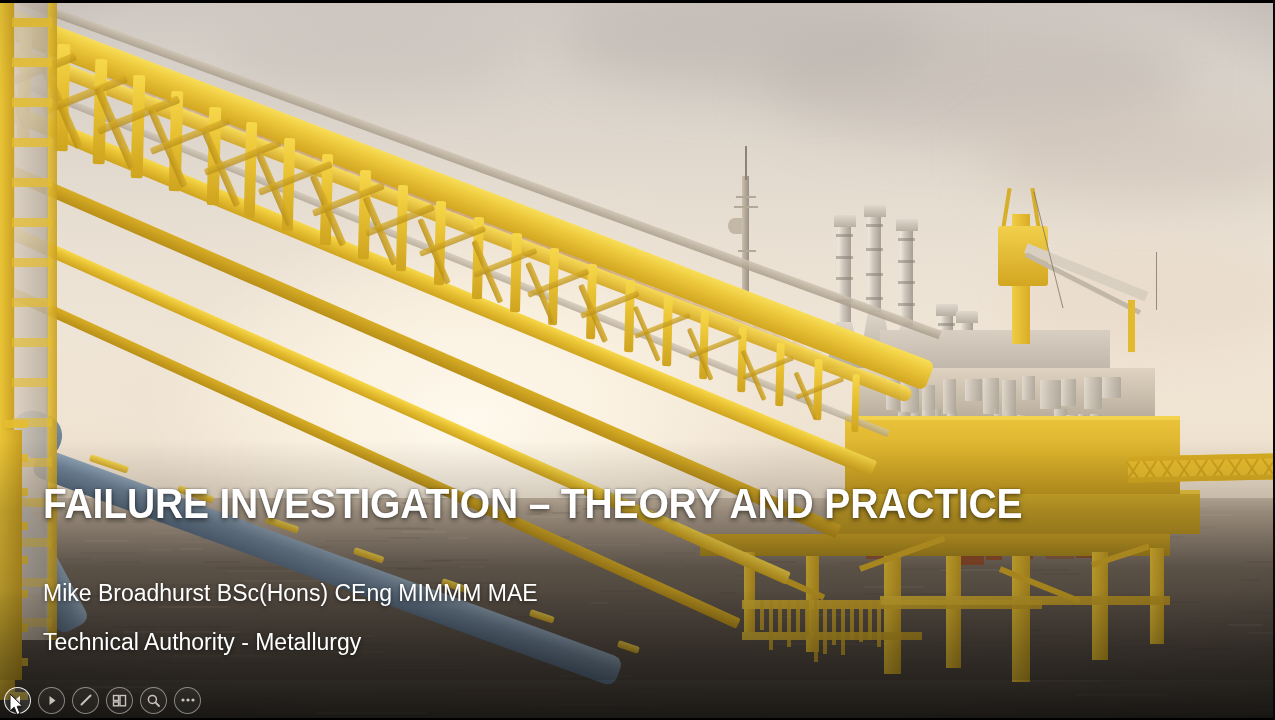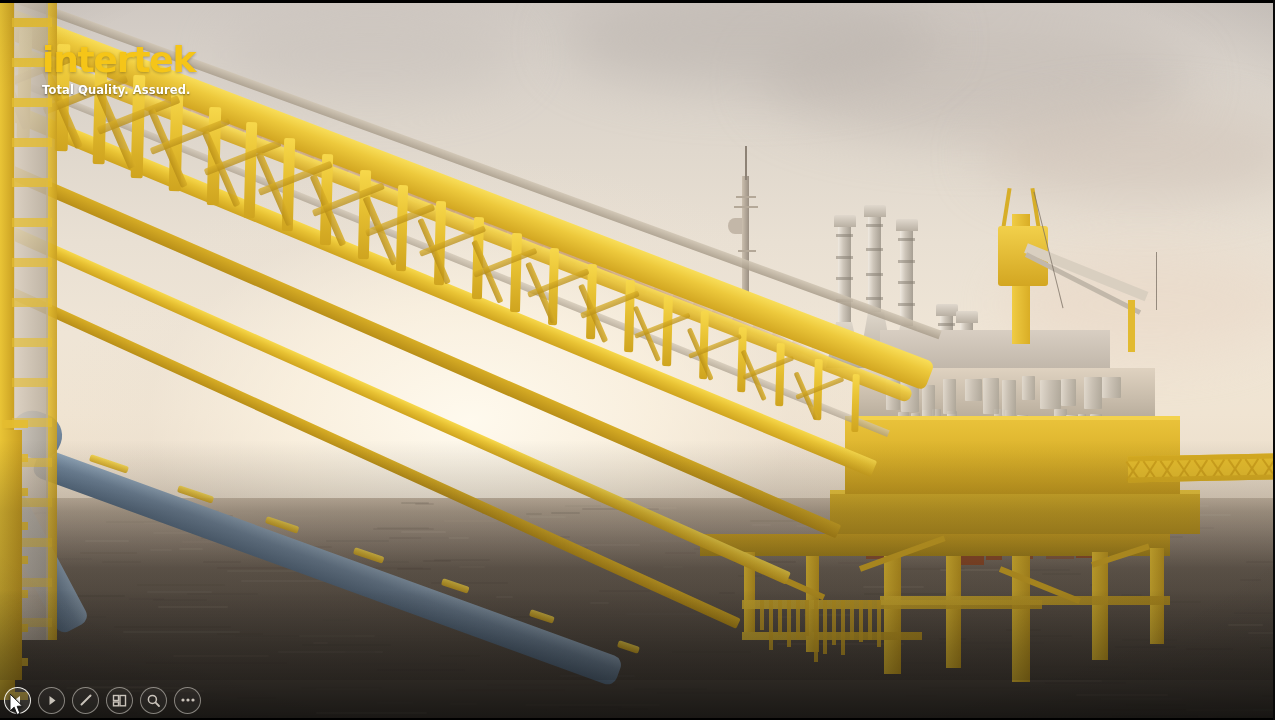--- a/index.html
+++ b/index.html
@@ -830,25 +830,26 @@
           <div class="lt-rung" style="left:2px;top:692px;width:26px;height:8px;opacity:.9;"></div>
           <div class="lt-col" style="left:0px;top:430px;width:22px;height:250px;"></div>
         </div>
     </div>
 
     <div class="text-scrim"></div>
     <div class="vignette"></div>
     <div class="bottom-shade"></div>
   </div>
 
-  <div class="logo">
-    <div class="logo-word">intertek</div>
-    <div class="logo-tag">Total Quality. Assured.</div>
+
+  <div class="titles">
+    <div class="slide-title">FAILURE INVESTIGATION – THEORY AND PRACTICE</div>
+    <div class="sub-line sub1">Mike Broadhurst BSc(Hons) CEng MIMMM MAE</div>
+    <div class="sub-line sub2">Technical Authority - Metallurgy</div>
   </div>
-
 
   <div class="toolbar" id="toolbar">
       <div class="tb-btn active" title="Previous">
         <span>
           <svg width="13" height="13" viewBox="0 0 13 13">
             <polygon points="9,2 9,11 3,6.5" fill="#f2efe9"></polygon>
           </svg>
         </span>
       </div>
       <div class="tb-btn" title="Play">

